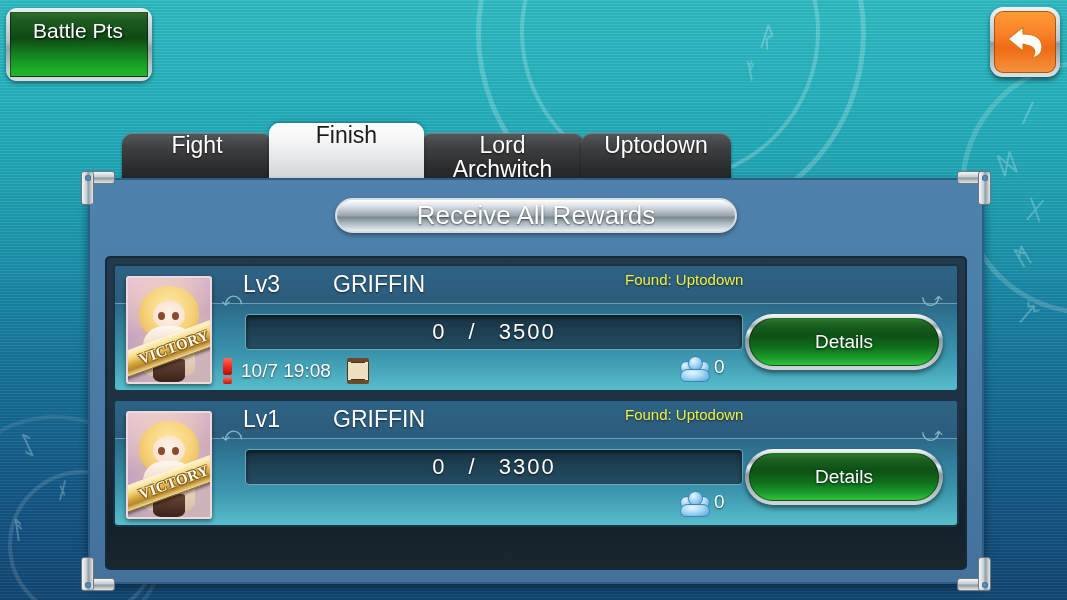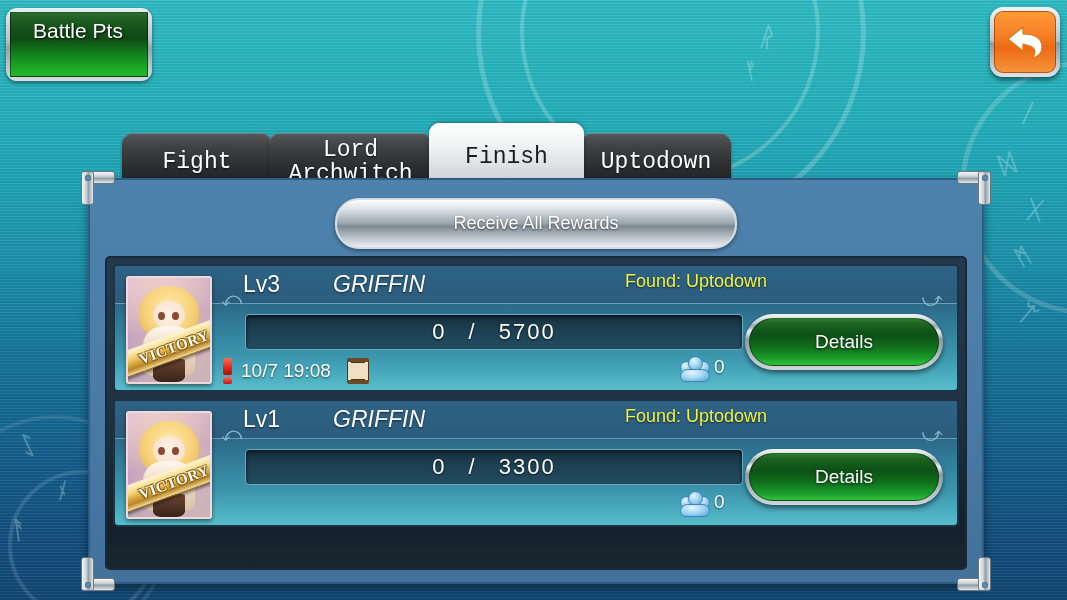--- a/index.html
+++ b/index.html
@@ -107,32 +107,31 @@
   
   #tabs {
     position: absolute; left: 122px; top: 123px;
     display: flex; align-items: flex-end;
     z-index: 5;
   }
   .tab {
     height: 58px;
     border-radius: 11px 11px 0 0;
     margin-right: -3px;
-    display: flex; align-items: center; justify-content: center;
+    display: flex; justify-content: center;
     text-align: center;
     color: #fff;
     font-size: 23px;
     line-height: 24px;
     cursor: pointer;
     position: relative;
     background: linear-gradient(180deg,#57585a 0%, #3f4042 25%, #2b2c2e 60%, #212224 100%);
     box-shadow: inset 0 1px 0 rgba(255,255,255,0.22), 0 2px 3px rgba(0,0,0,0.4);
     padding: 0 10px;
     text-shadow: 0 1px 2px rgba(0,0,0,0.7);
-    font-family: Liberation Mono, monospace;
   }
   .tab.w-fight     { width: 150px; }
   .tab.w-lord      { width: 163px; }
   .tab.w-finish    { width: 155px; }
   .tab.w-victories { width: 150px; }
   .tab.active {
     height: 68px;
     color: #1c1c1c;
     text-shadow: none;
     background: linear-gradient(180deg,#ffffff 0%, #f2f3f4 30%, #d8dade 72%, #eef0f2 100%);
@@ -186,28 +185,28 @@
   #corner-br .bar-h { right: 0; bottom: 0; }
   #corner-br .bar-v { right: 0; bottom: 0; }
   #corner-br .dot   { right: 3.5px; bottom: 3.5px; }
 
   
   #receive-all-wrap {
     position: absolute; left: 0; right: 0; top: 18px;
     display: flex; justify-content: center;
   }
   #receive-all-button {
-    width: 402px; height: 51px;
+    width: 402px; height: 35px;
     border-radius: 24px;
     background: linear-gradient(180deg,#fdfefe 0%, #dfe4e8 18%, #9aa5ad 50%, #7d8992 56%, #b9c3ca 80%, #e9eef1 100%);
     border: 2px solid #d6dde2;
     box-shadow: 0 2px 4px rgba(0,0,0,0.4), inset 0 1px 0 rgba(255,255,255,0.7);
     display: flex; align-items: center; justify-content: center;
     color: #ffffff;
-    font-size: 18px;
+    font-size: 26px;
     text-shadow: 0 1px 2px rgba(0,0,0,0.55);
     cursor: pointer;
   }
 
   
   #reward-list {
     position: absolute; left: 15px; right: 15px; top: 76px; bottom: 12px;
     background: linear-gradient(180deg,#24394c 0%, #1d3040 55%, #14202b 88%, #1a262f 100%);
     border: 2px solid #16293a;
     border-radius: 5px;
@@ -294,25 +293,24 @@
   
   .card-level {
     position: absolute; left: 128px; top: 5px;
     color: #ffffff; font-size: 23px;
     text-shadow: 0 1px 2px rgba(0,0,0,0.6);
   }
   .card-name {
     position: absolute; left: 218px; top: 5px;
     color: #ffffff; font-size: 23px;
     text-shadow: 0 1px 2px rgba(0,0,0,0.6);
-    font-style: italic;
   }
   .card-found {
     position: absolute; left: 510px; top: 5px;
-    color: #f2f243; font-size: 18px;
+    color: #f2f243; font-size: 15px;
     text-shadow: 0 1px 2px rgba(0,0,0,0.65);
   }
   .flourish-left {
     position: absolute; left: 106px; top: 26px;
     color: #7fb9cc; font-size: 20px; line-height: 14px;
   }
   .flourish-right {
     position: absolute; right: 14px; top: 26px;
     color: #7fb9cc; font-size: 20px; line-height: 14px;
   }
@@ -488,28 +486,28 @@
       <svg width="44" height="40" viewBox="0 0 44 40">
         <path d="M20 5 L20 12 C31 12 39 16 39 25 C39 31 35 35 29 36 C33 32 33 26 27 24 L20 22 L20 29 L5 17 Z" fill="#ffffff" stroke="#d97a10" stroke-width="1.2" stroke-linejoin="round"></path>
       </svg>
     </div>
   </div>
 
   <div id="tabs">
     <div class="tab w-fight">
       <span class="tab-label">Fight</span>
     </div>
+    <div class="tab w-finish active">
+      <span class="tab-label">Finish</span>
+    </div>
     <div class="tab w-lord">
       <div>
         <span class="tab-label">Lord</span>
         <span class="tab-label">Archwitch</span>
       </div>
-    </div>
-    <div class="tab w-finish active">
-      <span class="tab-label">Finish</span>
     </div>
     <div class="tab w-victories">
       <span class="tab-label">Uptodown</span>
     </div>
   </div>
 
   <div id="panel">
 
     <div class="corner" id="corner-tl">
       <div class="bar-h"></div>
@@ -556,21 +554,21 @@
 
         <div class="card-level">Lv3</div>
         <div class="card-name">GRIFFIN</div>
         <div class="card-found">Found: Uptodown</div>
         <div class="flourish-left">⤺</div>
         <div class="flourish-right">⤻</div>
 
         <div class="progress-bar">
           <span class="progress-text">0</span>
           <span class="progress-text" style="margin:0 22px;">/</span>
-          <span class="progress-text">5700</span>
+          <span class="progress-text">3500</span>
         </div>
 
         <div class="meta-row">
           <span class="excl-icon">
             <span class="bar"></span>
               <span class="dot"></span>
           </span>
           <span class="meta-time">10/7 19:08</span>
           <span class="hourglass"></span>
         </div>

